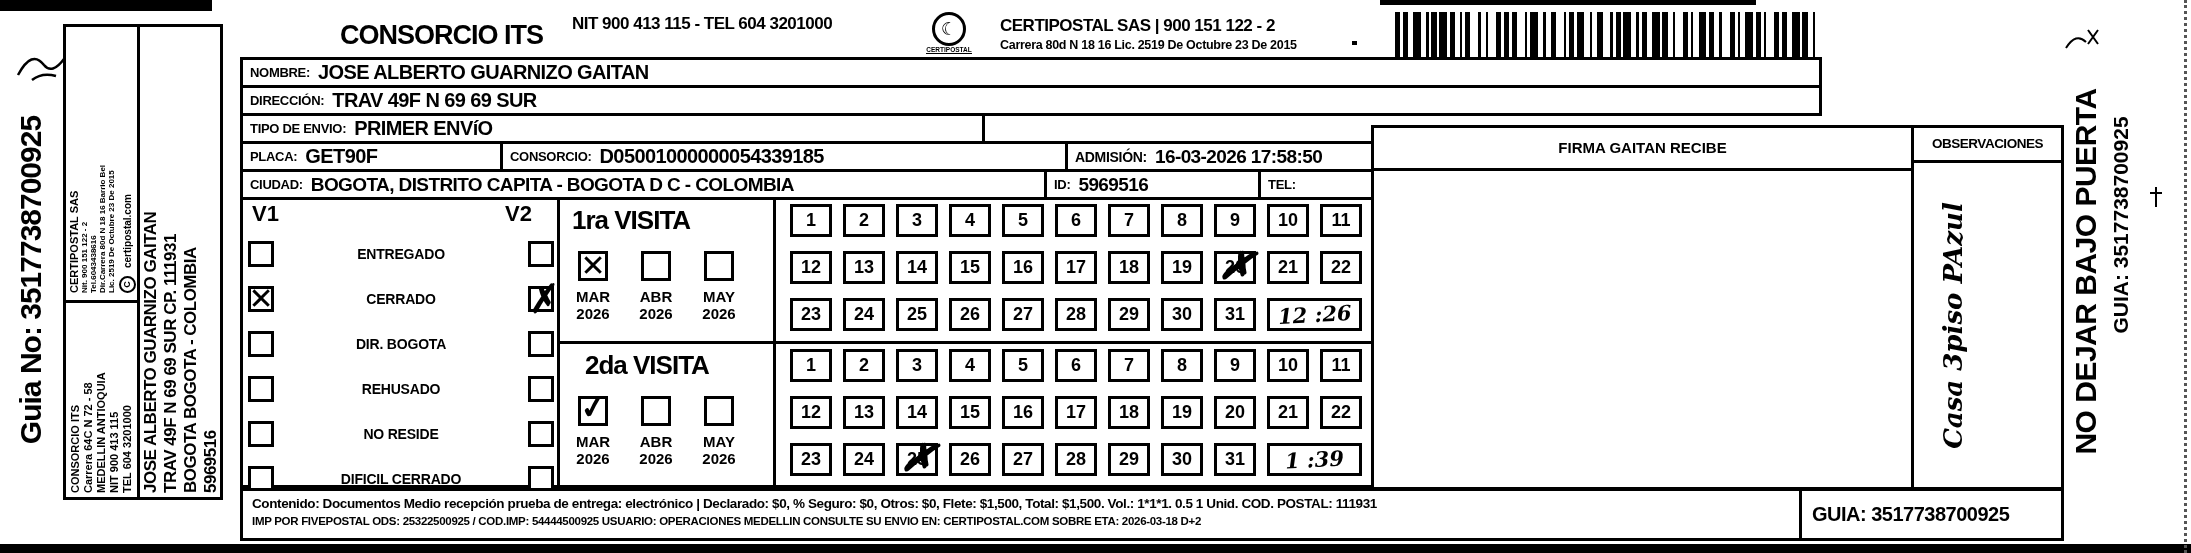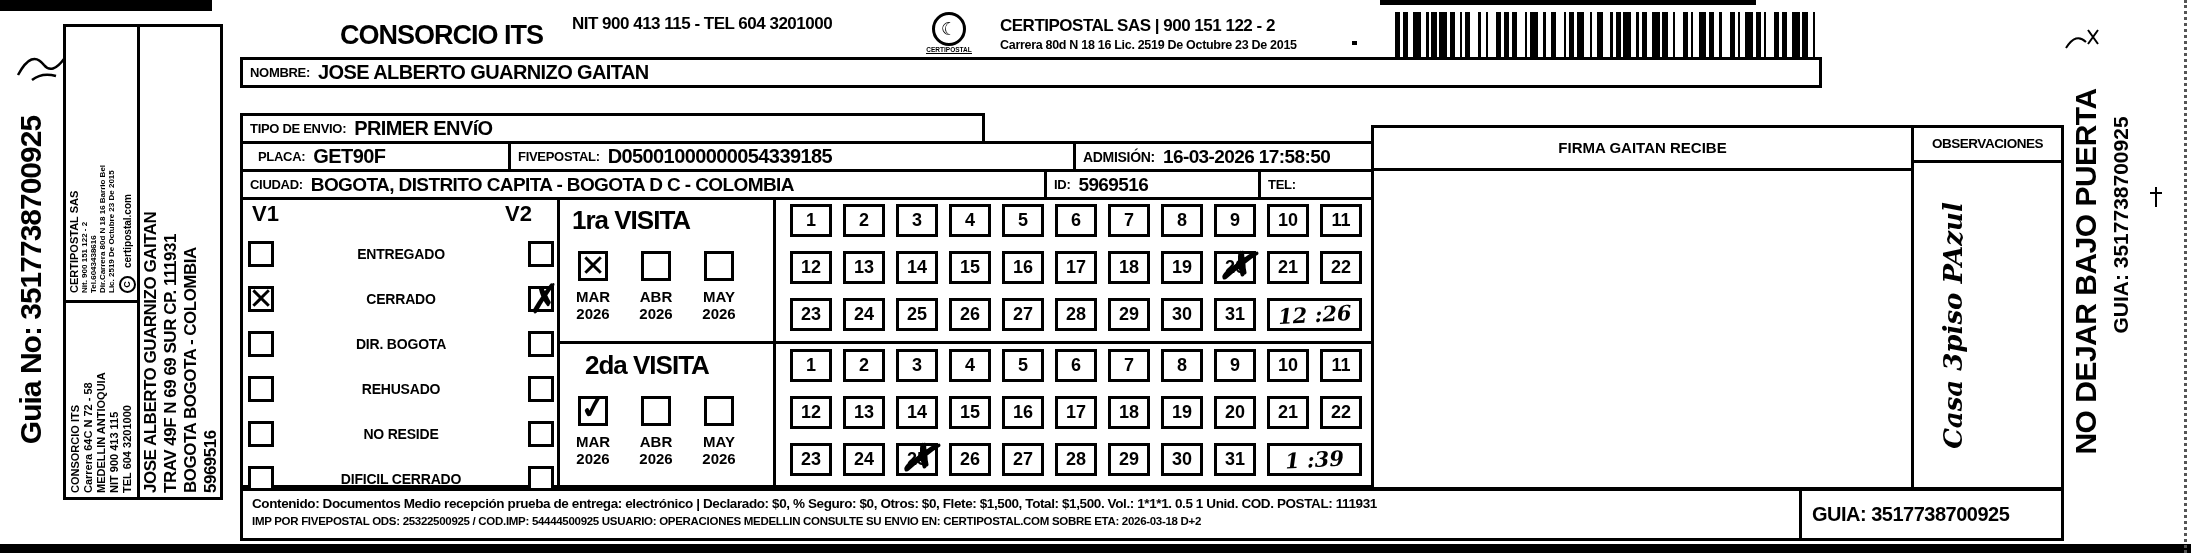--- a/index.html
+++ b/index.html
@@ -216,32 +216,36 @@
       <div class="b" style="width: 5.2px; flex: 0 0 auto;"></div>
       <div class="s" style="width: 5.2px; flex: 0 0 auto;"></div>
       <div class="b" style="width: 2.6px; flex: 0 0 auto;"></div>
       <div class="s" style="width: 2.6px; flex: 0 0 auto;"></div>
     </div>
 
   <div class="box frow" style="left:240px;top:57px;width:1582px;height:31px;">
     <span class="flabel">NOMBRE:</span>
     <span class="fvalue">JOSE ALBERTO GUARNIZO GAITAN</span>
   </div>
+  <div class="box frow" style="left:240px;top:85px;width:1582px;height:31px;">
+    <span class="flabel">DIRECCIÓN:</span>
+    <span class="fvalue">TRAV 49F N 69 69 SUR</span>
+  </div>
   <div class="box frow" style="left:240px;top:113px;width:745px;height:31px;">
     <span class="flabel">TIPO DE ENVIO:</span>
     <span class="fvalue">PRIMER ENVíO</span>
   </div>
   <div class="box" style="left:240px;top:141px;width:1138px;height:31px;display:flex;">
-    <div class="frow" style="width:243px;margin-left:8px;">
+    <div class="frow" style="width:243px;">
       <span class="flabel">PLACA:</span>
       <span class="fvalue">GET90F</span>
     </div>
     <div class="cellsep"></div>
     <div class="frow" style="width:548px;">
-      <span class="flabel">FIVEPOSTAL:</span>
+      <span class="flabel">CONSORCIO:</span>
       <span class="fvalue">D05001000000054339185</span>
     </div>
     <div class="cellsep"></div>
     <div class="frow" style="flex:1;">
       <span class="flabel" style="font-size:14px;">ADMISIÓN:</span>
       <span class="fvalue" style="font-size:19px;">16-03-2026 17:58:50</span>
     </div>
   </div>
   <div class="box" style="left:240px;top:169px;width:1138px;height:31px;display:flex;">
     <div class="frow" style="width:787px;border-radius:11px;">

